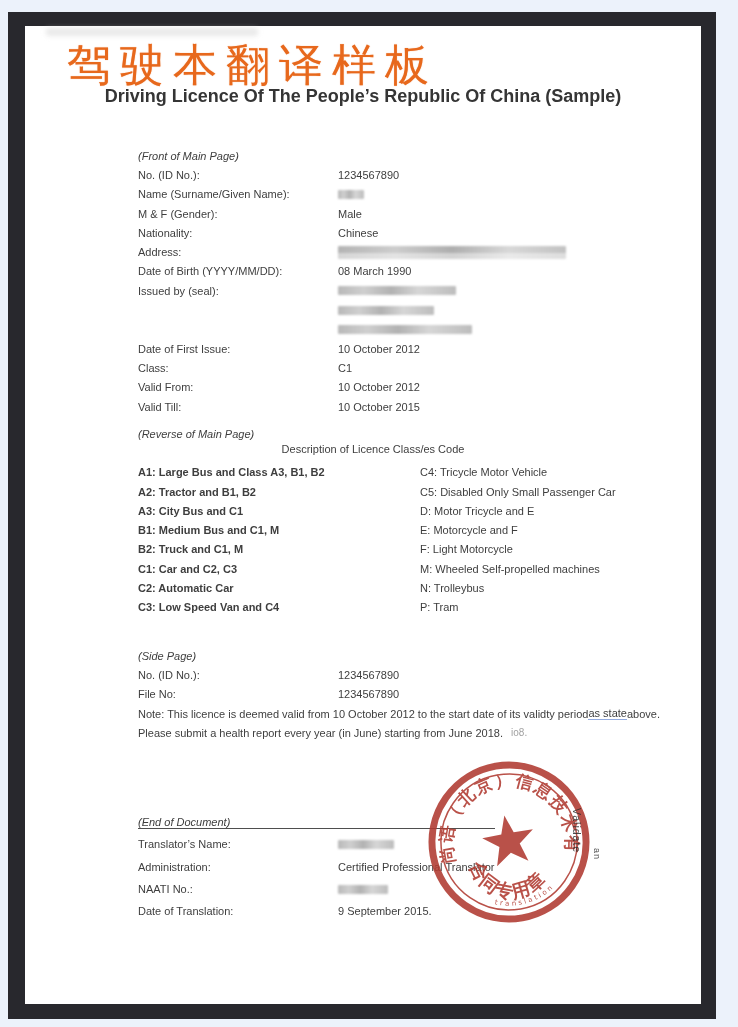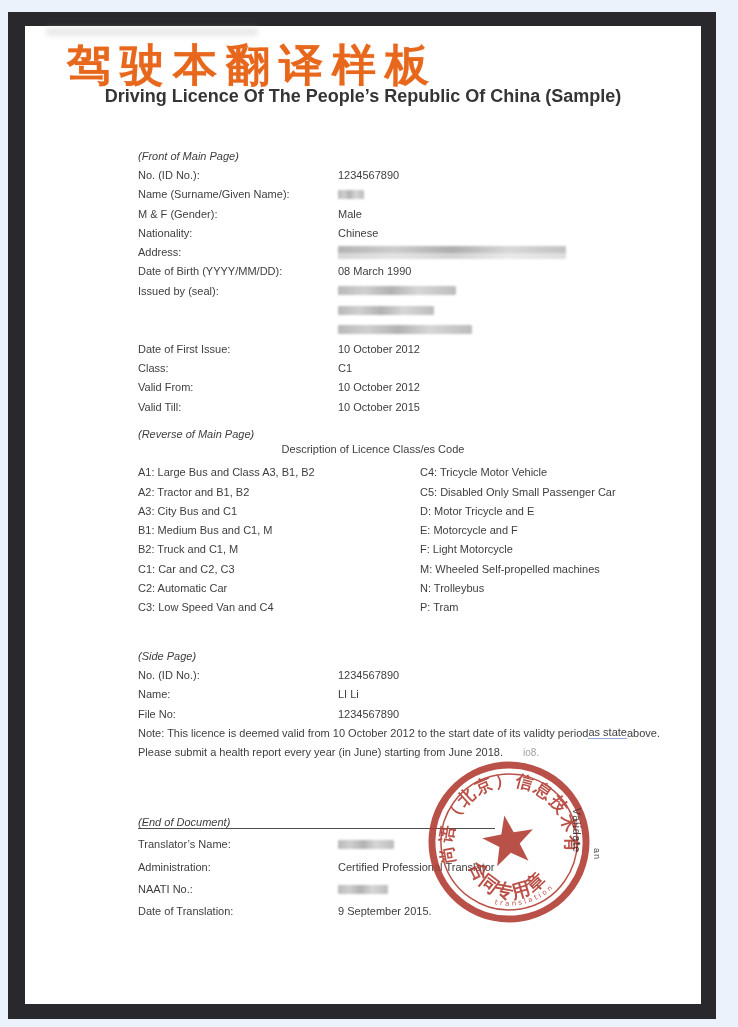--- a/index.html
+++ b/index.html
@@ -15,21 +15,21 @@
   .paper{
     position:absolute;left:25px;top:26px;width:676px;height:978px;
     background:#ffffff;position:absolute;
   }
   .faintblur{
     position:absolute;left:21px;top:2px;width:212px;height:8px;
     background:#d7d7d7;filter:blur(2.5px);opacity:.55;border-radius:2px;
   }
   .banner{
     position:absolute;left:42px;top:12px;height:58px;
-    font-size:44px;line-height:54px;font-weight:bold;
+    font-size:44px;line-height:54px;font-weight:normal;
     color:#e7681c;letter-spacing:9px;
     font-family:"DejaVu Sans", sans-serif;
     text-shadow:0 0 1px rgba(231,104,28,.6);
     white-space:nowrap;
   }
   .heading{
     position:absolute;left:0;top:60px;width:100%;
     text-align:center;font-size:18px;font-weight:bold;color:#353535;
   }
   .section{position:absolute;left:113px;width:548px;font-size:11px;color:#3e3e3e;}
@@ -43,24 +43,24 @@
     background:linear-gradient(90deg,#b9b9b9 0%,#cfcfcf 22%,#b2b2b2 45%,#d6d6d6 68%,#bdbdbd 100%);
     filter:blur(1.2px);
   }
   .redact.tall{height:13px;
     background:
       linear-gradient(180deg, rgba(0,0,0,0) 0 55%, rgba(255,255,255,.45) 55% 100%),
       linear-gradient(90deg,#b4b4b4 0%,#cdcdcd 25%,#aeaeae 50%,#d8d8d8 75%,#c2c2c2 100%);
   }
   .subhead-row{height:19.3px;display:flex;align-items:flex-start;justify-content:center;width:470px;}
   .crow{height:19.3px;display:flex;align-items:center;}
-  .c1{display:inline-block;width:282px;flex:0 0 282px;}
+  .c1{display:inline-block;width:282px;flex:0 0 282px;font-weight:bold;}
   .note-line{height:19.3px;display:flex;align-items:center;white-space:nowrap;}
   .squiggle{border-bottom:1.4px solid rgba(111,143,214,.75);}
-  .faint-tail{color:#a2a2a2;font-size:10px;margin-left:20px;}
+  .faint-tail{color:#a2a2a2;font-size:10px;margin-left:8px;}
   .end-underline{
     display:inline-block;width:357px;
     border-bottom:1.4px solid #4e4e4e;padding-bottom:0;
   }
   .certify-row{height:22.3px;display:flex;align-items:center;white-space:nowrap;}
   .stamp{
     position:absolute;left:398px;top:730px;width:172px;height:172px;z-index:5;
   }
   .overlay-vtext{
     position:absolute;z-index:6;color:#2e2e2e;opacity:.85;
@@ -185,24 +185,20 @@
   </div>
 
   <div class="section" style="top:620px;">
     <div class="row">
         <span class="sec-label">(Side Page)</span>
       </div>
     <div>
         <div class="row">
           <span class="lbl">No. (ID No.):</span>
           <span class="val">1234567890</span>
-        </div>
-        <div class="row">
-          <span class="lbl">Name:</span>
-          <span class="val">LI Li</span>
         </div>
         <div class="row">
           <span class="lbl">File No:</span>
           <span class="val">1234567890</span>
         </div>
       </div>
     <div class="note-line">
         <span>Note: This licence is deemed valid from 10 October 2012 to the start date of its validty period </span>
         <span class="squiggle">as state</span>
         <span> above.</span>

